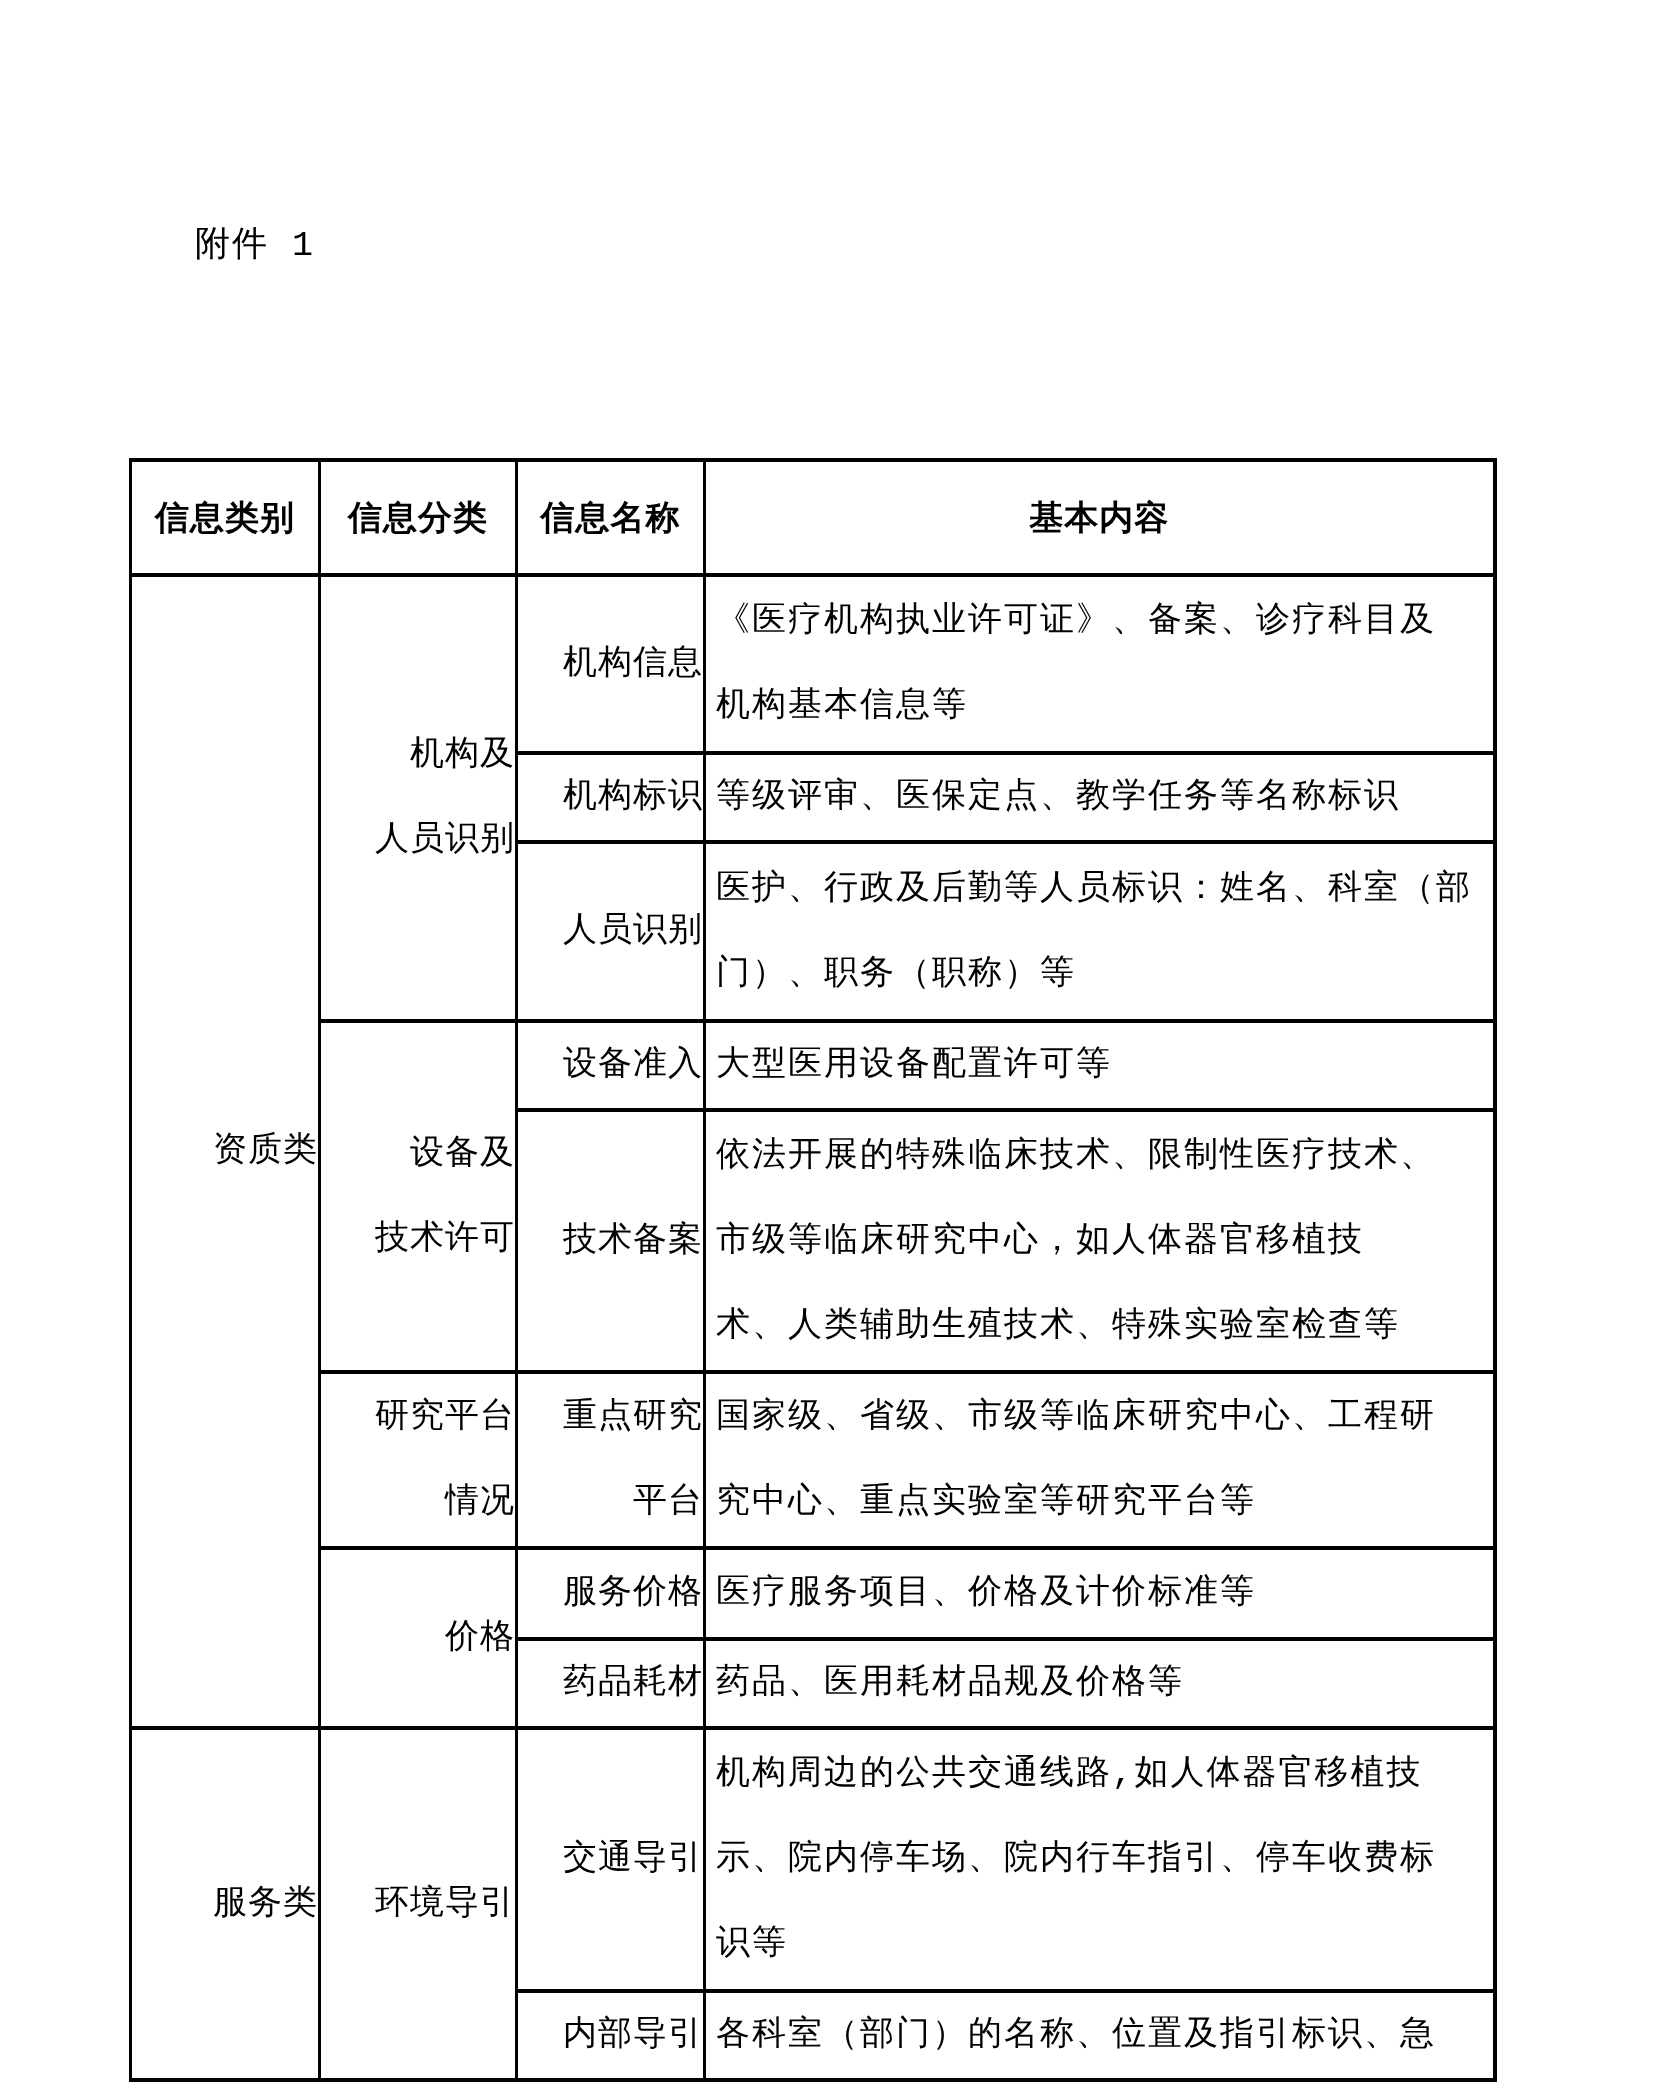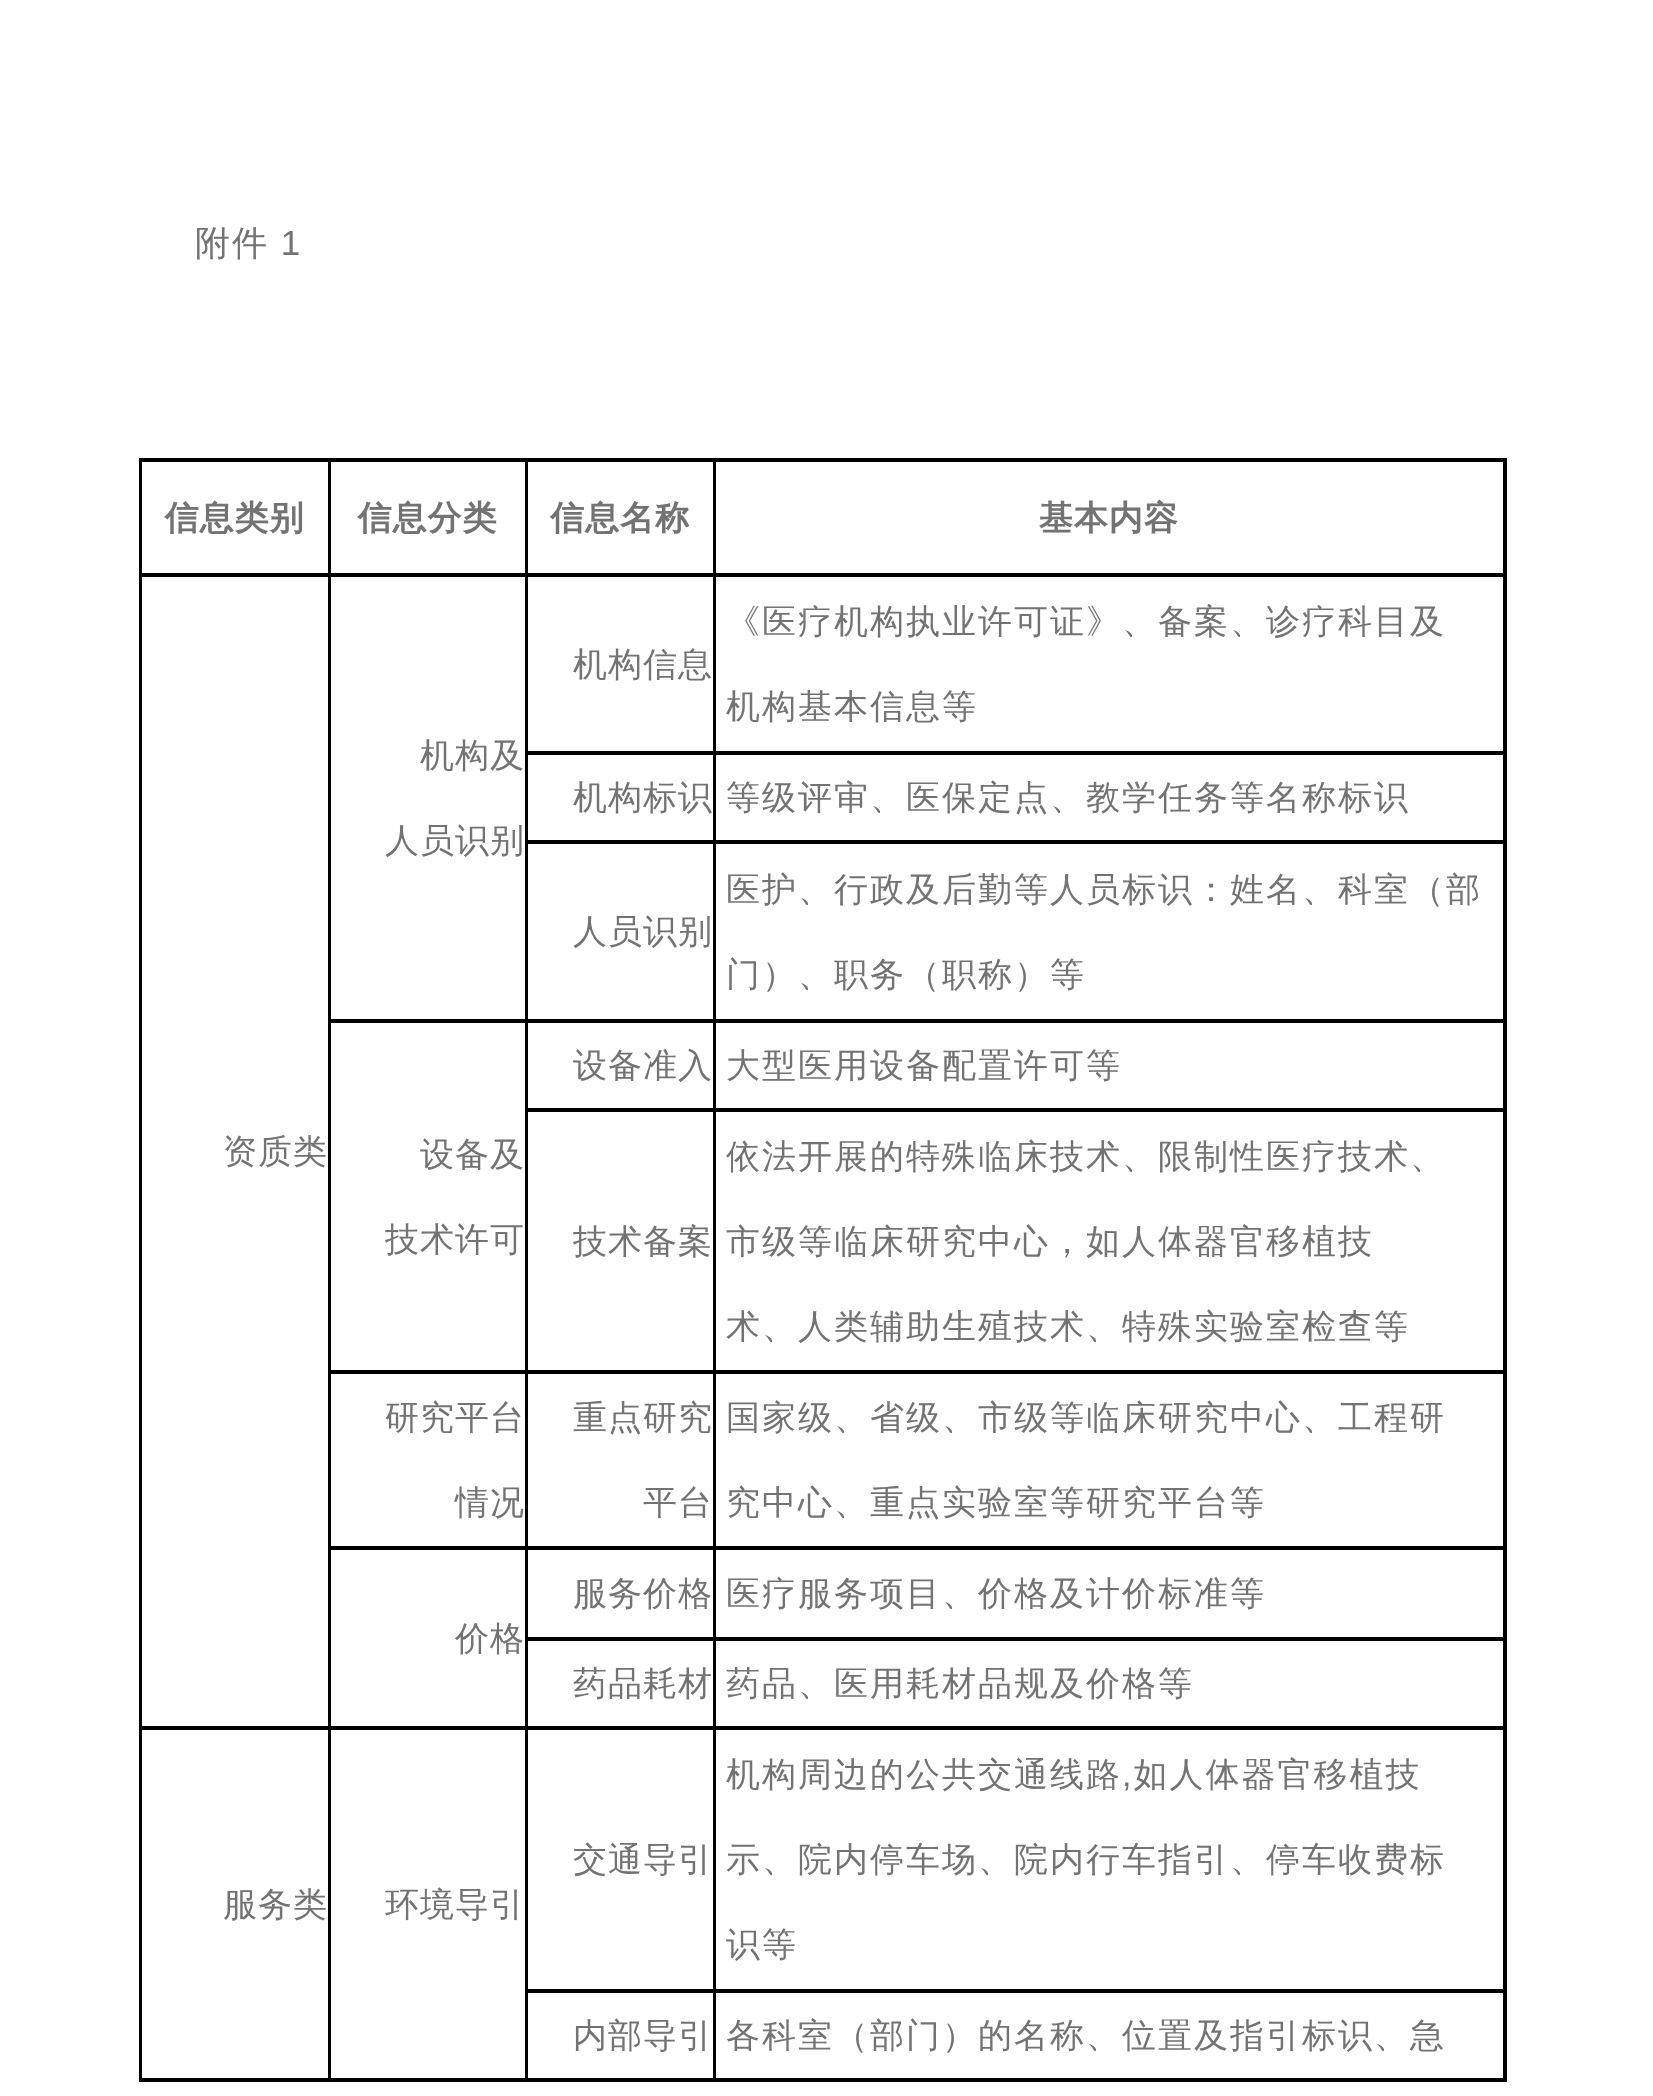--- a/index.html
+++ b/index.html
@@ -6,43 +6,43 @@
     margin: 0;
     padding: 0;
     background: #ffffff;
   }
   .page {
     position: relative;
     width: 1653px;
     height: 2096px;
     background: #ffffff;
     overflow: hidden;
-    font-family: Liberation Sans, sans-serif;
-    color: #737373;
+    font-family: Liberation Mono, monospace;
+    color: #000000;
   }
   .attachment-label {
     position: absolute;
     left: 195px;
     top: 220px;
     font-size: 35px;
     letter-spacing: 2px;
     white-space: nowrap;
   }
   .doc-title {
     position: absolute;
     left: 532px;
     top: 383px;
     font-size: 41px;
     font-weight: bold;
     letter-spacing: -1px;
     white-space: nowrap;
   }
   table.catalog {
     position: absolute;
-    left: 139px;
+    left: 129px;
     top: 458px;
     border-collapse: collapse;
     table-layout: fixed;
     width: 1364px;
   }
   table.catalog td, table.catalog th {
     border: 3px solid #000000;
     border-top-width: 4px;
     border-bottom-width: 4px;
     padding: 0;

